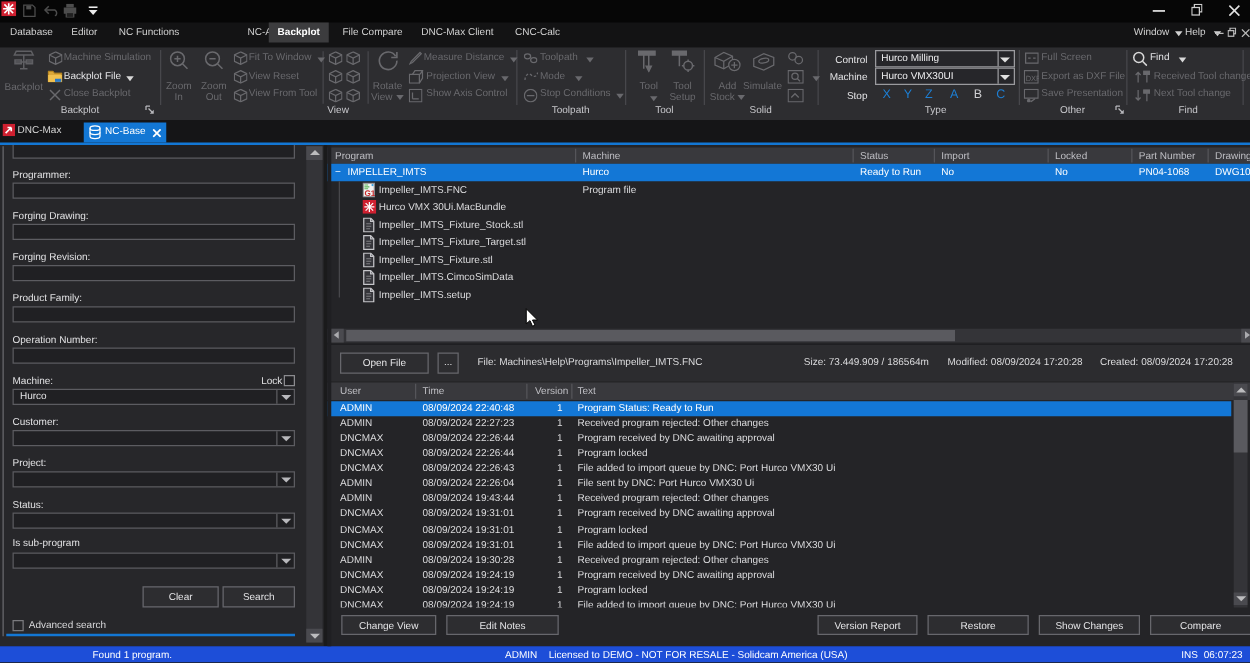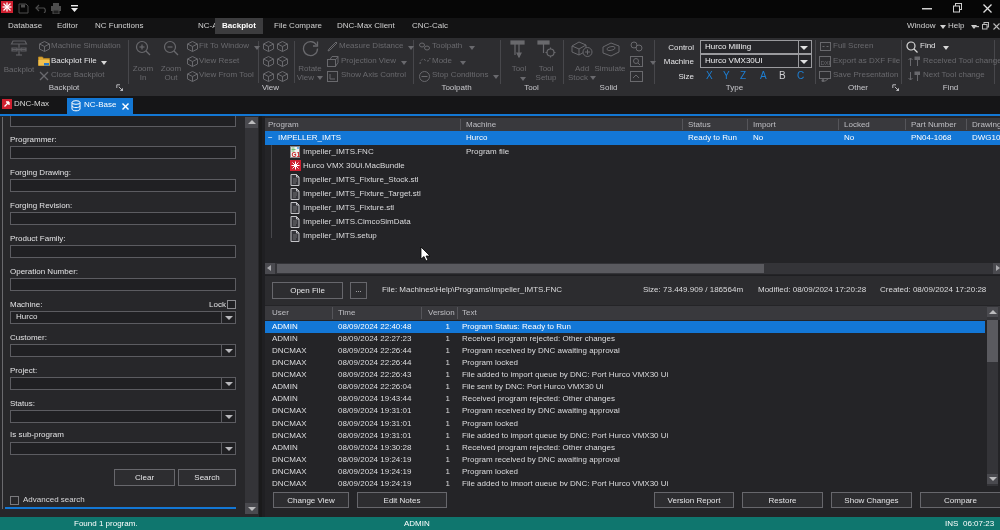--- a/index.html
+++ b/index.html
@@ -48,21 +48,21 @@
 .lr.sel { background:#1377d6; color:#ffffff; }
 .lr .c1 { position:absolute; left:10px; } .lr .c2 { position:absolute; left:76px; }
 .lr .c3 { position:absolute; left:160px; width:28px; text-align:right; } .lr .c4 { position:absolute; left:200px; }
 
 
 .sb { background:#343438; }
 .sbthumb { background:#5a5a5f; }
 .sbbtn { background:#4a4a4f; }
 
 
-#statusbar { position:absolute; left:0; top:517px; width:1000px; height:13px; background:#0f766e; color:#ffffff; font-size:8px; }
+#statusbar { position:absolute; left:0; top:517px; width:1000px; height:13px; background:#1d4ed8; color:#ffffff; font-size:8px; }
 </style>
 </head>
 <body>
 
 <div id="titlebar">
 
   <svg class="abs" style="left:1px;top:1px" width="12" height="12">
     <rect width="12" height="12" fill="#cf2030"></rect>
     <g stroke="#ffffff" stroke-width="1.3">
       <line x1="6" y1="1.5" x2="6" y2="10.5"></line>
@@ -356,30 +356,30 @@
     <span style="position:absolute;left:4px;top:1px;color:#f0f0f2">Hurco Milling</span>
     <span style="position:absolute;right:0;top:0;width:13px;height:100%;border-left:1px solid #9a9a9e"></span>
     <span style="position:absolute;right:3px;top:5px;border-left:4px solid transparent;border-right:4px solid transparent;border-top:4px solid #e0e0e0"></span>
   </div>
   <div class="rtxt en" style="left:654px;top:19px;width:40px;text-align:right">Machine</div>
   <div class="abs" style="left:700px;top:16px;width:112px;height:14px;background:#26262a;border:1px solid #9a9a9e">
     <span style="position:absolute;left:4px;top:1px;color:#f0f0f2">Hurco VMX30UI</span>
     <span style="position:absolute;right:0;top:0;width:13px;height:100%;border-left:1px solid #9a9a9e"></span>
     <span style="position:absolute;right:3px;top:5px;border-left:4px solid transparent;border-right:4px solid transparent;border-top:4px solid #e0e0e0"></span>
   </div>
-  <div class="rtxt en" style="left:654px;top:34px;width:40px;text-align:right">Size</div>
+  <div class="rtxt en" style="left:654px;top:34px;width:40px;text-align:right">Stop</div>
   <div class="abs" style="left:700px;top:32px;width:112px;font-size:10px;color:#1d7fd4">
     <span style="position:absolute;left:6px">X</span>
       <span style="position:absolute;left:23px">Y</span>
     <span style="position:absolute;left:40px">Z</span>
       <span style="position:absolute;left:60px">A</span>
     <span style="position:absolute;left:79px;color:#cfcfd2">B</span>
       <span style="position:absolute;left:97px">C</span>
   </div>
-  <div class="glabel" style="left:654px;width:161px">Type</div>
+  <div class="glabel" style="left:668px;width:161px">Type</div>
 
   <svg class="abs" style="left:820px;top:3px" width="11" height="11" viewBox="0 0 11 11">
     <rect x="0.5" y="1.5" width="10" height="8" fill="none" stroke="#69696d"></rect>
     <path d="M2.5 5.5 h2 M6.5 5.5 h2" stroke="#69696d"></path>
   </svg>
   <div class="rtxt dis" style="left:833px;top:3px">Full Screen</div>
   <svg class="abs" style="left:819px;top:18px" width="12" height="11" viewBox="0 0 12 11">
     <rect x="0.5" y="0.5" width="11" height="10" fill="none" stroke="#69696d"></rect>
     <text x="1.5" y="8.5" font-size="6" fill="#69696d" font-family="Liberation Sans">DXF</text>
   </svg>
@@ -723,15 +723,16 @@
   <div class="btn" style="left:658px;top:376px;width:81px;height:16px;line-height:15px">Compare</div>
 </div>
 
 <svg class="abs" style="left:420px;top:246px;z-index:50" width="12" height="17" viewBox="0 0 12 17">
   <path d="M1 1 L1 13 L4 10.5 L6 15 L8 14 L6 10 L10 10 Z" fill="#ffffff" stroke="#000000" stroke-width="0.8"></path>
 </svg>
 
 <div id="statusbar">
   <span style="position:absolute;left:74px;top:2px;">Found 1 program.</span>
   <span style="position:absolute;left:404px;top:2px;">ADMIN</span>
+  <span style="position:absolute;left:439px;top:2px;">Licensed to DEMO - NOT FOR RESALE - Solidcam America (USA)</span>
   <span style="position:absolute;left:945px;top:2px;">INS</span>
   <span style="position:absolute;left:963px;top:2px;">06:07:23</span>
 </div>
 
 </body></html>

